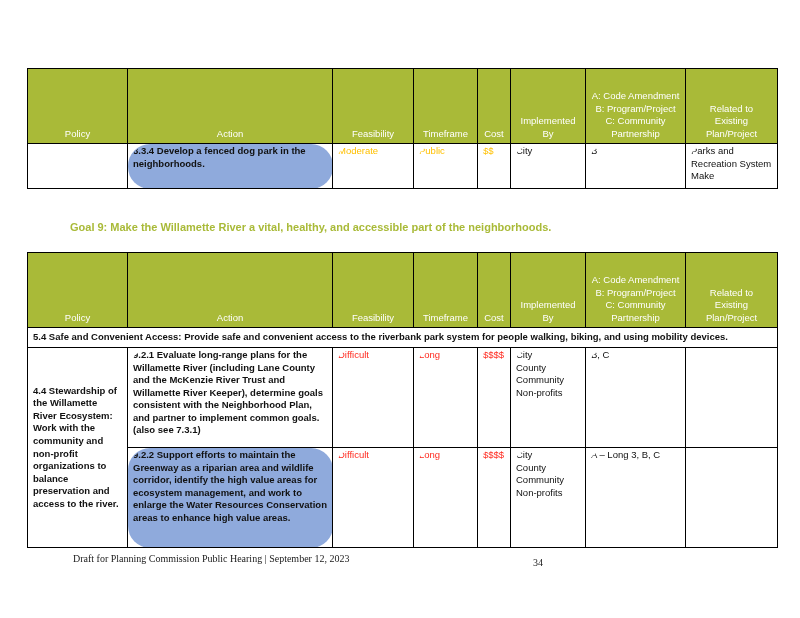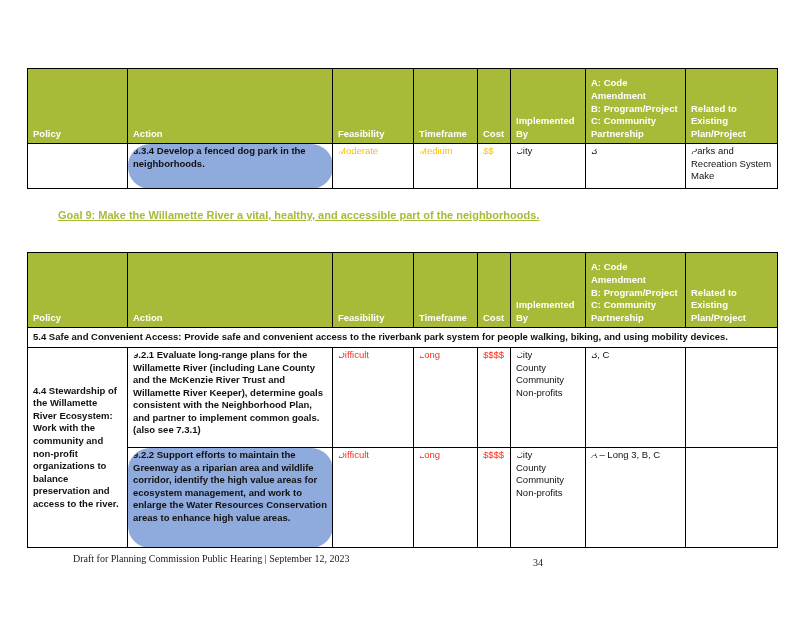--- a/index.html
+++ b/index.html
@@ -24,22 +24,22 @@
   th, td {
     border: 1px solid #000000;
     font-size: 9.5px;
     overflow: hidden;
   }
   thead th {
     height: 75px;
     background: var(--header-bg);
     color: var(--header-text);
     vertical-align: bottom;
-    text-align: left;
-    font-weight: 700;
+    text-align: center;
+    font-weight: 400;
     padding: 2px 5px;
     white-space: pre-line;
     line-height: 1.35;
   }
   td {
     vertical-align: top;
     padding: 1px 5px;
     line-height: 1.32;
     background: #ffffff;
     border-radius: 22px;
@@ -55,25 +55,24 @@
   }
   .bold { font-weight: 700; }
   .pre { white-space: pre-line; }
   .highlight { background: var(--highlight-blue); }
   .txt-orange { color: var(--warn-orange); }
   .txt-red { color: var(--alert-red); }
   .policy-span-cell { vertical-align: middle; font-weight: 700; }
   .goal-heading {
     position: absolute;
     top: 209px; left: 58px;
-    margin: 0;
+    margin: 12px;
     font-size: 11px;
     font-weight: 700;
     color: var(--goal-green);
-    text-decoration: underline;
   }
   .footer { position: absolute; top: 553px; left: 0; width: 100%; height: 16px; font-size: 10px; color: #1a1a1a; font-family: Liberation Serif, serif; }
   .footer-left { position: absolute; left: 73px; top: 0; }
   .footer-page { position: absolute; left: 533px; top: 4px; }
 </style>
 </head>
 <body>
 
 <div class="page">
 
@@ -103,21 +102,21 @@
         <th>Related to
 Existing
 Plan/Project</th>
       </tr>
     </thead>
     <tbody>
       <tr>
         <td></td>
         <td class="bold highlight">8.3.4 Develop a fenced dog park in the neighborhoods.</td>
         <td class="txt-orange">Moderate</td>
-        <td class="txt-orange">Medium</td>
+        <td class="txt-orange">Public</td>
         <td class="txt-orange">$$</td>
         <td>City</td>
         <td>B</td>
         <td>Parks and Recreation System Make</td>
       </tr>
     </tbody>
   </table>
 
   <h2 class="goal-heading">Goal 9: Make the Willamette River a vital, healthy, and accessible part of the neighborhoods.</h2>
 

